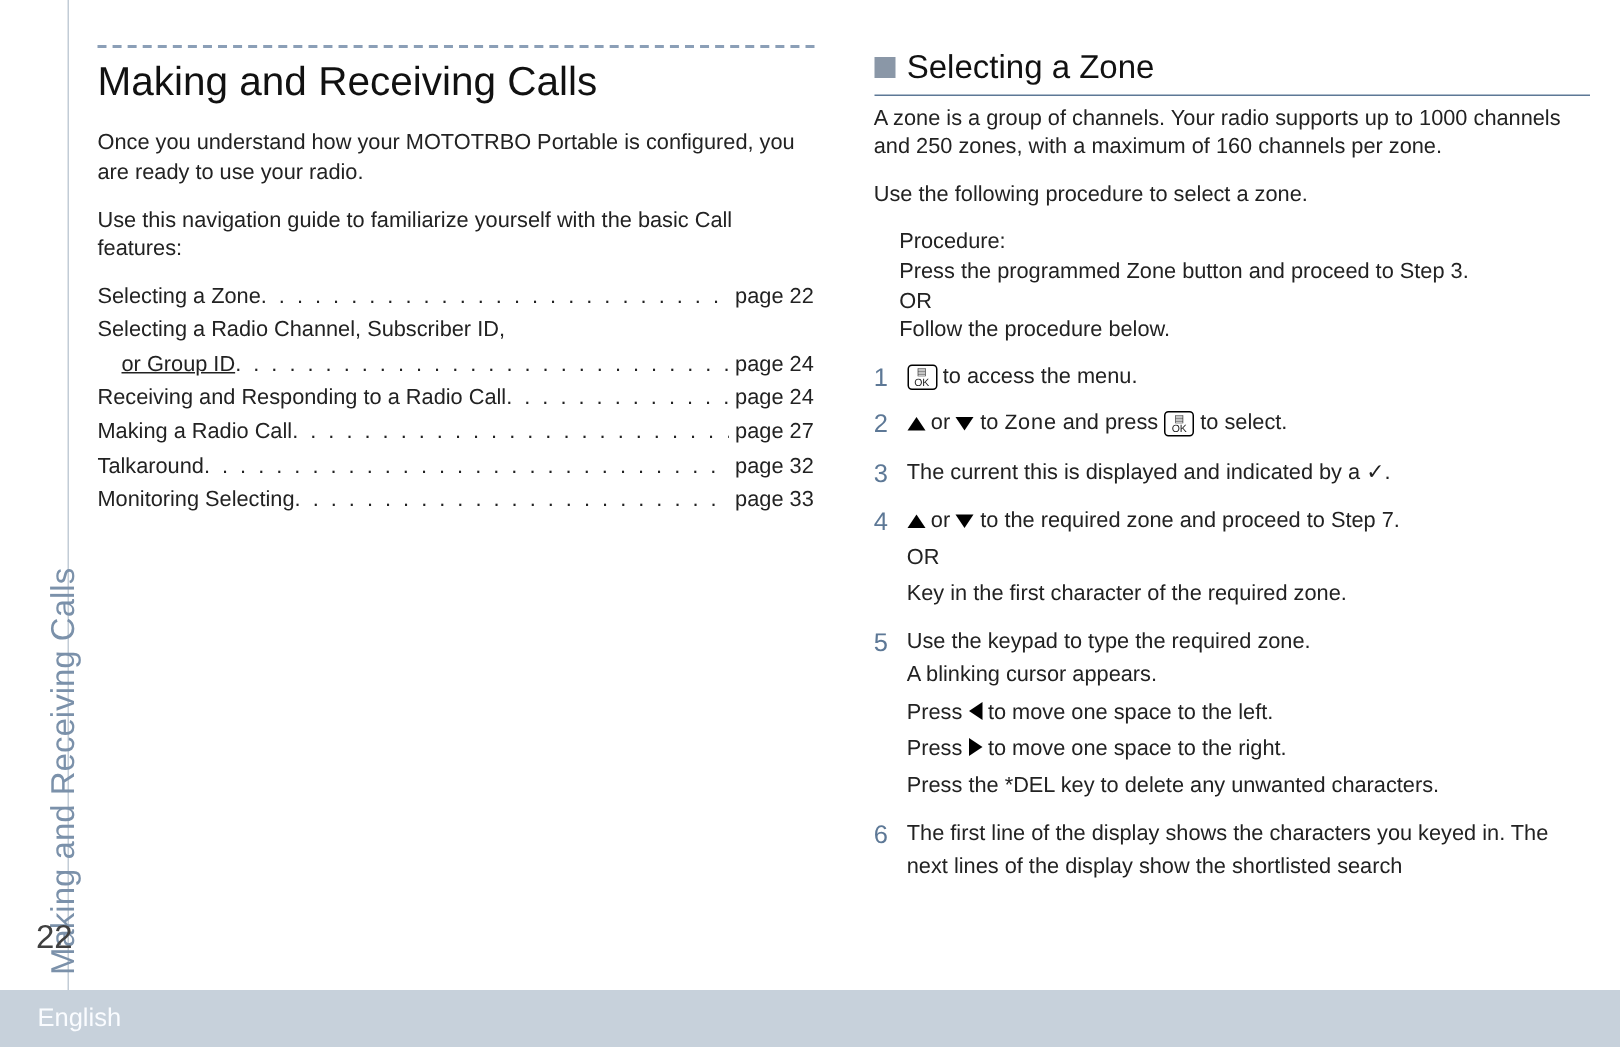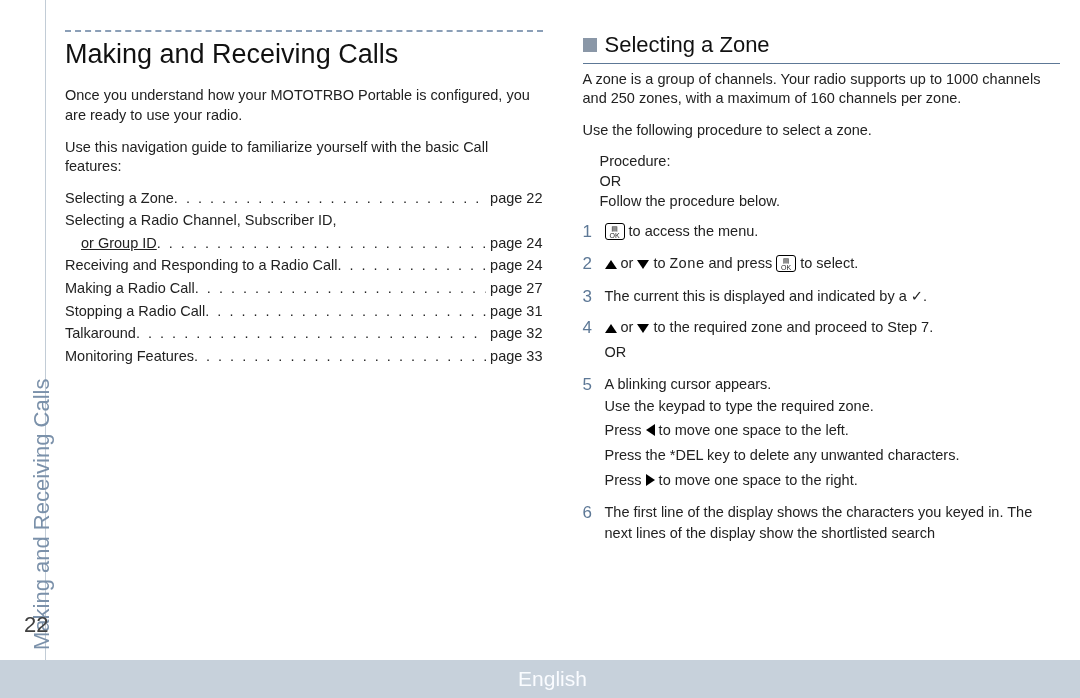--- a/index.html
+++ b/index.html
@@ -106,23 +106,22 @@
   .vtab-inner{position:relative;left:-380px;}
   .page-num{
     position:absolute;left:24px;bottom:58px;
     color:#404040;font-size:22px;
   }
   .footer{
     position:absolute;left:0;right:0;bottom:0;height:38px;
     background:#c7d1db;
     display:flex;align-items:center;
     padding-left:25px;
-    color:#fafcff;font-size:21px;
+    color:#fafcff;font-size:17px;
     box-sizing:border-box;
-    justify-content:center;
   }
   .vline{
     position:absolute;left:45px;top:0;bottom:38px;
     width:1px;background:#c2ccd6;
   }
 </style>
 </head>
 <body>
 
 <div class="vline"></div>
@@ -159,46 +158,42 @@
         <span class="toc-label">Receiving and Responding to a Radio Call</span>
         <span class="toc-dots"></span>
         <span class="toc-page">page 24</span>
       </div>
       <div class="toc-row">
         <span class="toc-label">Making a Radio Call</span>
         <span class="toc-dots"></span>
         <span class="toc-page">page 27</span>
       </div>
       <div class="toc-row">
-        <span class="toc-label">Stopping a Radio Call</span>
-        <span class="toc-dots"></span>
-        <span class="toc-page">page 31</span>
-      </div>
-      <div class="toc-row">
         <span class="toc-label">Talkaround</span>
         <span class="toc-dots"></span>
         <span class="toc-page">page 32</span>
       </div>
       <div class="toc-row">
-        <span class="toc-label">Monitoring Features</span>
+        <span class="toc-label">Monitoring Selecting</span>
         <span class="toc-dots"></span>
         <span class="toc-page">page 33</span>
       </div>
     </div>
   </div>
 
   <div class="col col-right">
     <div class="sub-head-row">
       <span class="sub-head-box"></span>
       <span class="sub-head">Selecting a Zone</span>
     </div>
     <p>A zone is a group of channels. Your radio supports up to 1000 channels and 250 zones, with a maximum of 160 channels per zone.</p>
     <p>Use the following procedure to select a zone.</p>
     <div style="margin-bottom:10px;margin-left:17px;">
       <div>Procedure:</div>
+      <div>Press the programmed Zone button and proceed to Step 3.</div>
       <div>OR</div>
       <div>Follow the procedure below.</div>
     </div>
 
     <div class="steps">
 
       <div class="step">
         <div class="step-num">1</div>
         <div class="step-body">
           <span class="key">▤<br><span>OK</span></span><span> to access the menu.</span>
@@ -215,35 +210,36 @@
       <div class="step">
         <div class="step-num">3</div>
         <div class="step-body">The current this is displayed and indicated by a ✓.</div>
       </div>
 
       <div class="step">
         <div class="step-num">4</div>
         <div class="step-body">
           <span class="tri-up"></span><span> or </span><span class="tri-down"></span><span> to the required zone and proceed to Step 7.</span>
           <div class="sub">OR</div>
+          <div class="sub">Key in the first character of the required zone.</div>
         </div>
       </div>
 
       <div class="step">
         <div class="step-num">5</div>
         <div class="step-body">
+          <div>Use the keypad to type the required zone.</div>
           <div>A blinking cursor appears.</div>
-          <div>Use the keypad to type the required zone.</div>
           <div class="sub">
             <span>Press </span><span class="tri-left"></span><span> to move one space to the left.</span>
           </div>
-          <div class="sub">Press the *DEL key to delete any unwanted characters.</div>
           <div class="sub">
             <span>Press </span><span class="tri-right"></span><span> to move one space to the right.</span>
           </div>
+          <div class="sub">Press the *DEL key to delete any unwanted characters.</div>
         </div>
       </div>
 
       <div class="step">
         <div class="step-num">6</div>
         <div class="step-body">The first line of the display shows the characters you keyed in. The next lines of the display show the shortlisted search</div>
       </div>
 
     </div>
   </div>

